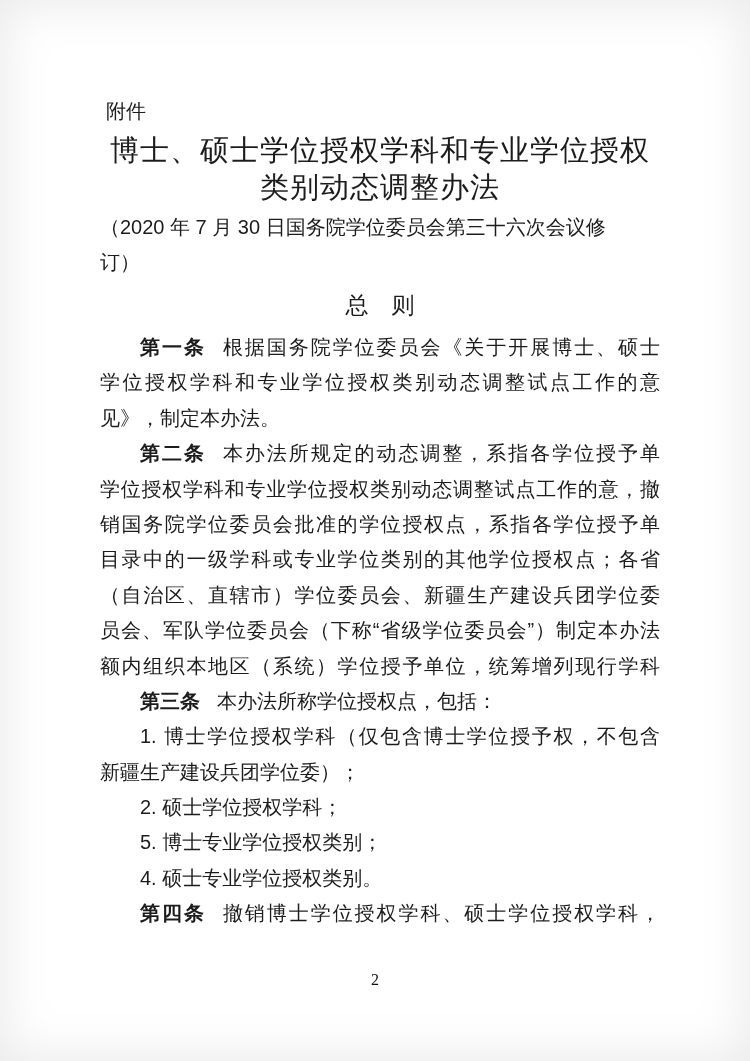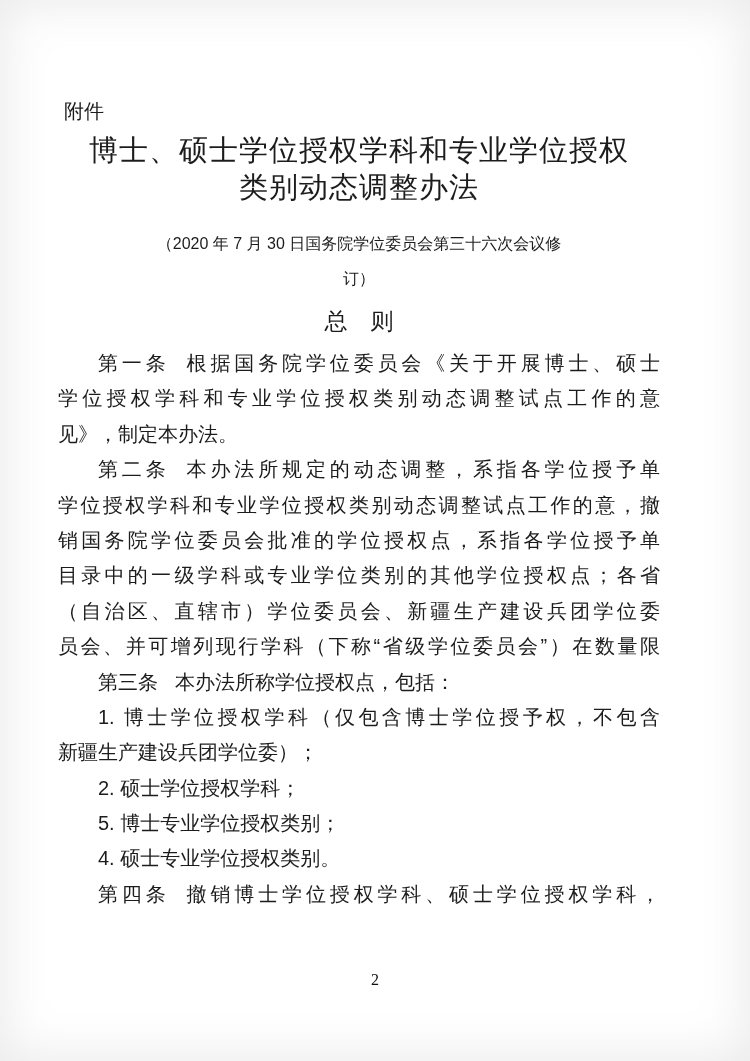--- a/index.html
+++ b/index.html
@@ -12,41 +12,41 @@
     width: 750px;
     height: 1061px;
     margin: 0 auto;
     background: #ffffff;
     box-shadow: inset 0 0 46px 6px rgba(110,110,110,0.14);
     overflow: hidden;
     color: #1c1c1c;
     font-family: "Liberation Sans", sans-serif;
   }
   .sheet {
-    padding: 98px 90px 0 58px; 
+    padding: 98px 90px 0 100px; 
   }
   .attachment {
     font-size: 20px;
     line-height: 26px;
     margin-left: 6px;
   }
   .doc-title {
     margin-top: 8px;
     text-align: center;
     font-size: 29px;
     font-weight: normal;
     letter-spacing: 1px;
   }
   .doc-title .t-line {
     line-height: 37px;
   }
   .doc-subtitle {
-    margin-top: 20px;
-    text-align: center;
-    font-size: 16px;
+    margin-top: 4px;
+    text-align: left;
+    font-size: 20px;
   }
   .doc-subtitle .s-line {
     line-height: 35px;
     white-space: nowrap;
   }
   .section-heading {
     margin-top: 8px;
     text-align: center;
     font-size: 23px;
     font-weight: normal;
@@ -63,21 +63,21 @@
   }
   .doc-body .line.justify {
     white-space: normal;
     text-align: justify;
     text-align-last: justify;
   }
   .doc-body .line.indent {
     text-indent: 2em;
   }
   .article-label {
-    font-weight: normal;
+    font-weight: bold;
     margin-right: 0.85em;
   }
   .footer {
     position: absolute;
     left: 0;
     right: 0;
     top: 969px;
     text-align: center;
     font-family: "Liberation Serif", serif;
     font-size: 16px;
@@ -107,21 +107,22 @@
 
     <div class="doc-body">
         <div class="line indent justify"><span class="article-label">第一条</span>根据国务院学位委员会《关于开展博士、硕士</div>
         <div class="line justify">学位授权学科和专业学位授权类别动态调整试点工作的意</div>
         <div class="line">见》，制定本办法。</div>
         <div class="line indent justify"><span class="article-label">第二条</span>本办法所规定的动态调整，系指各学位授予单</div>
         <div class="line justify">学位授权学科和专业学位授权类别动态调整试点工作的意，撤</div>
         <div class="line justify">销国务院学位委员会批准的学位授权点，系指各学位授予单</div>
         <div class="line justify">目录中的一级学科或专业学位类别的其他学位授权点；各省</div>
         <div class="line justify">（自治区、直辖市）学位委员会、新疆生产建设兵团学位委</div>
-        <div class="line justify">员会、并可增列现行学科（下称“省级学位委员会”）在数量限</div>
+        <div class="line justify">员会、军队学位委员会（下称“省级学位委员会”）制定本办法</div>
+        <div class="line justify">额内组织本地区（系统）学位授予单位，统筹增列现行学科</div>
         <div class="line indent"><span class="article-label">第三条</span>本办法所称学位授权点，包括：</div>
         <div class="line indent justify">1. 博士学位授权学科（仅包含博士学位授予权，不包含</div>
         <div class="line">新疆生产建设兵团学位委）；</div>
         <div class="line indent">2. 硕士学位授权学科；</div>
         <div class="line indent">5. 博士专业学位授权类别；</div>
         <div class="line indent">4. 硕士专业学位授权类别。</div>
         <div class="line indent justify"><span class="article-label">第四条</span>撤销博士学位授权学科、硕士学位授权学科，</div>
       </div>
 
   </div>

